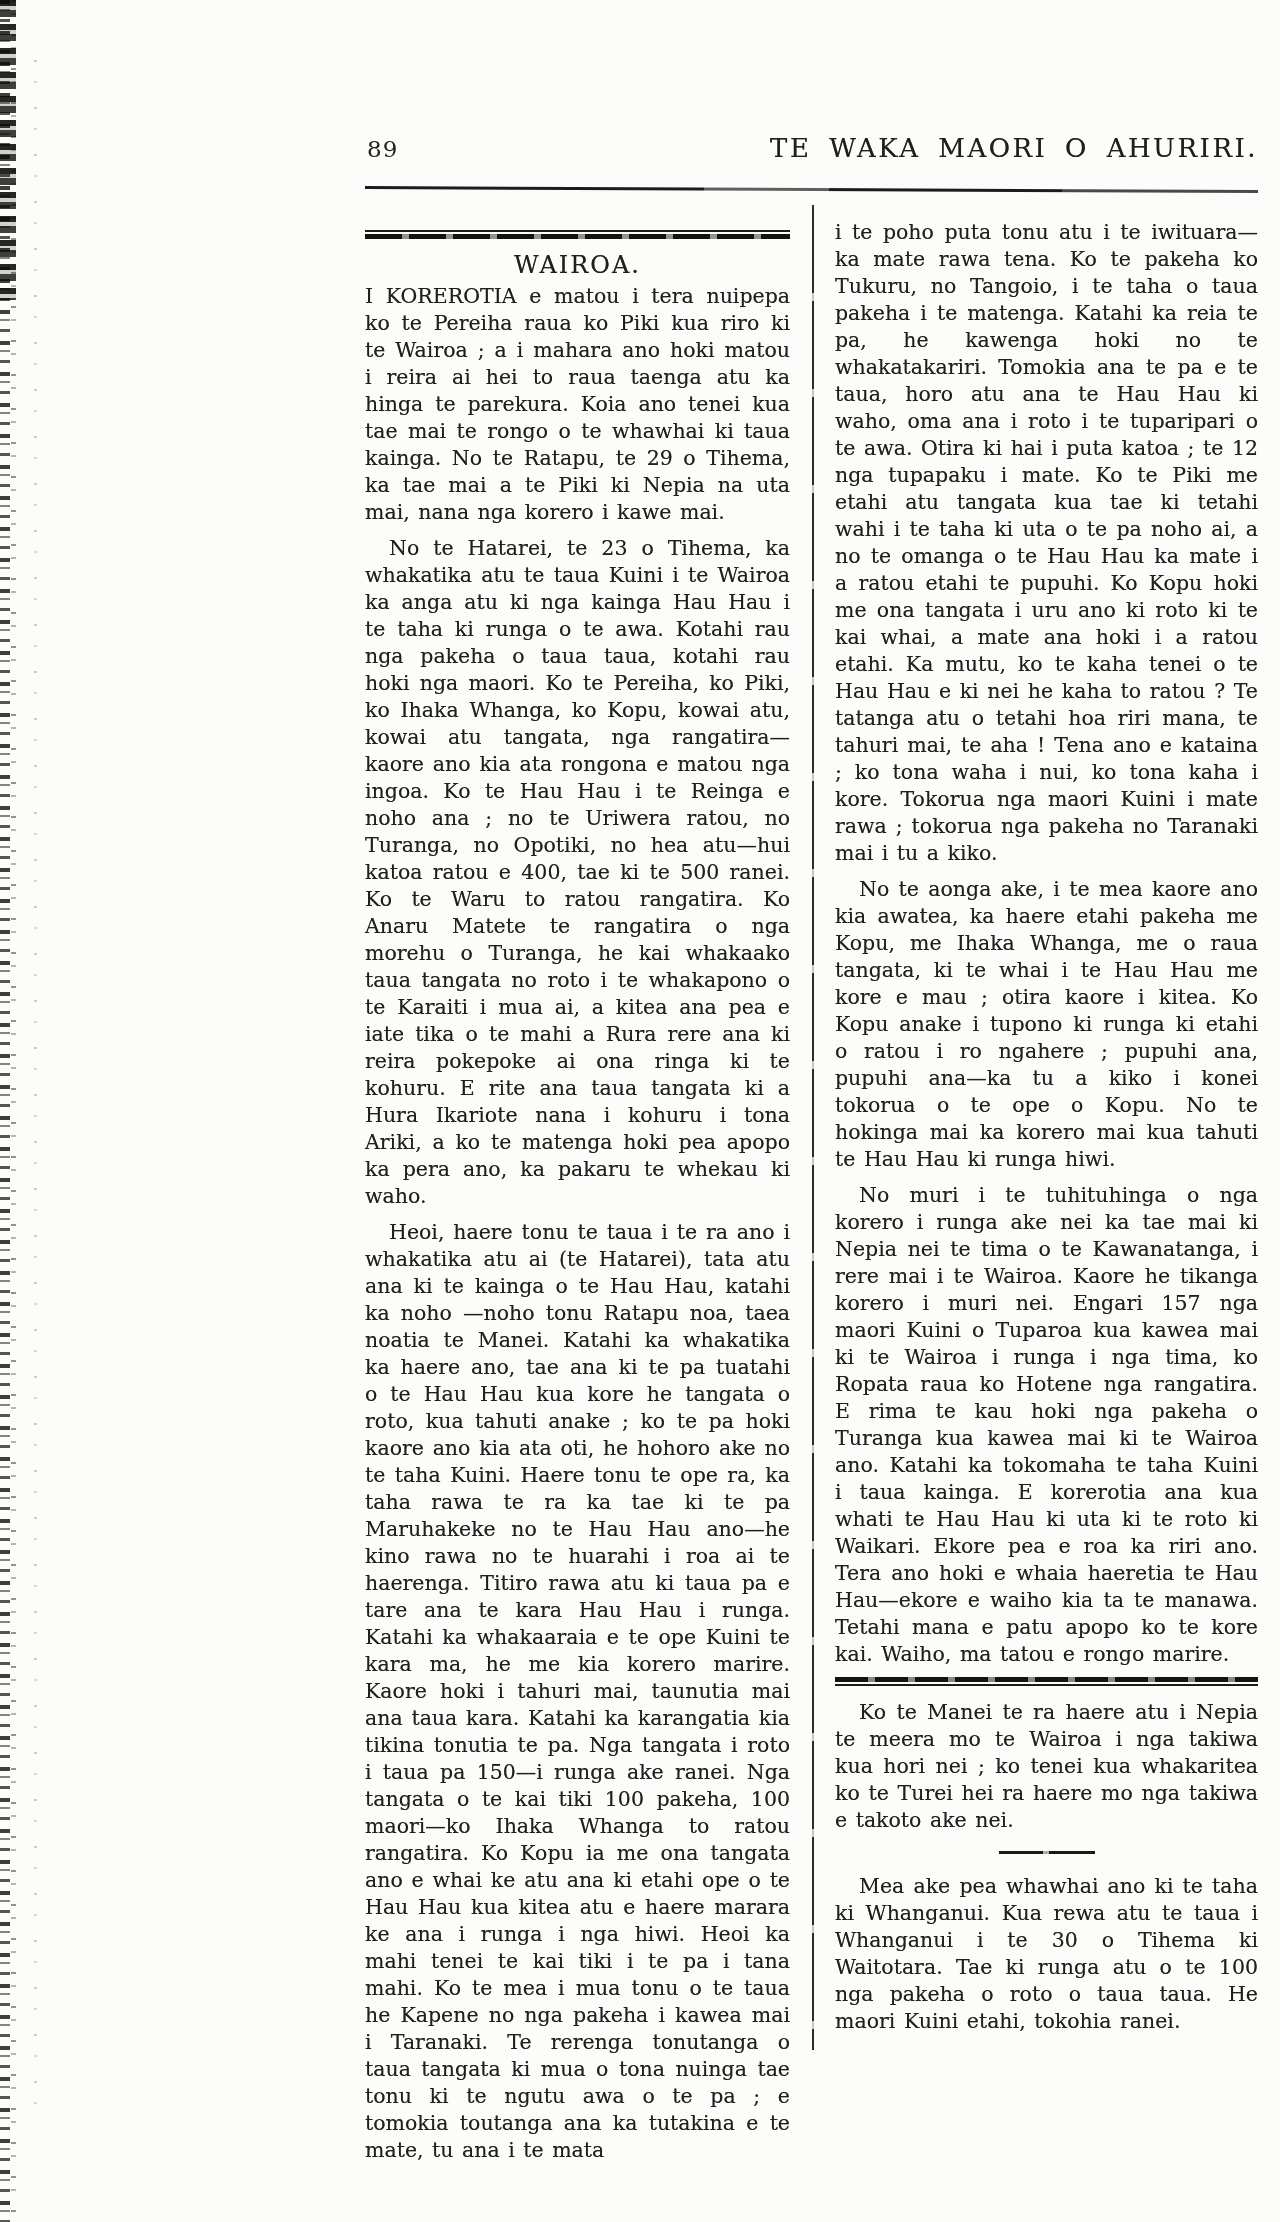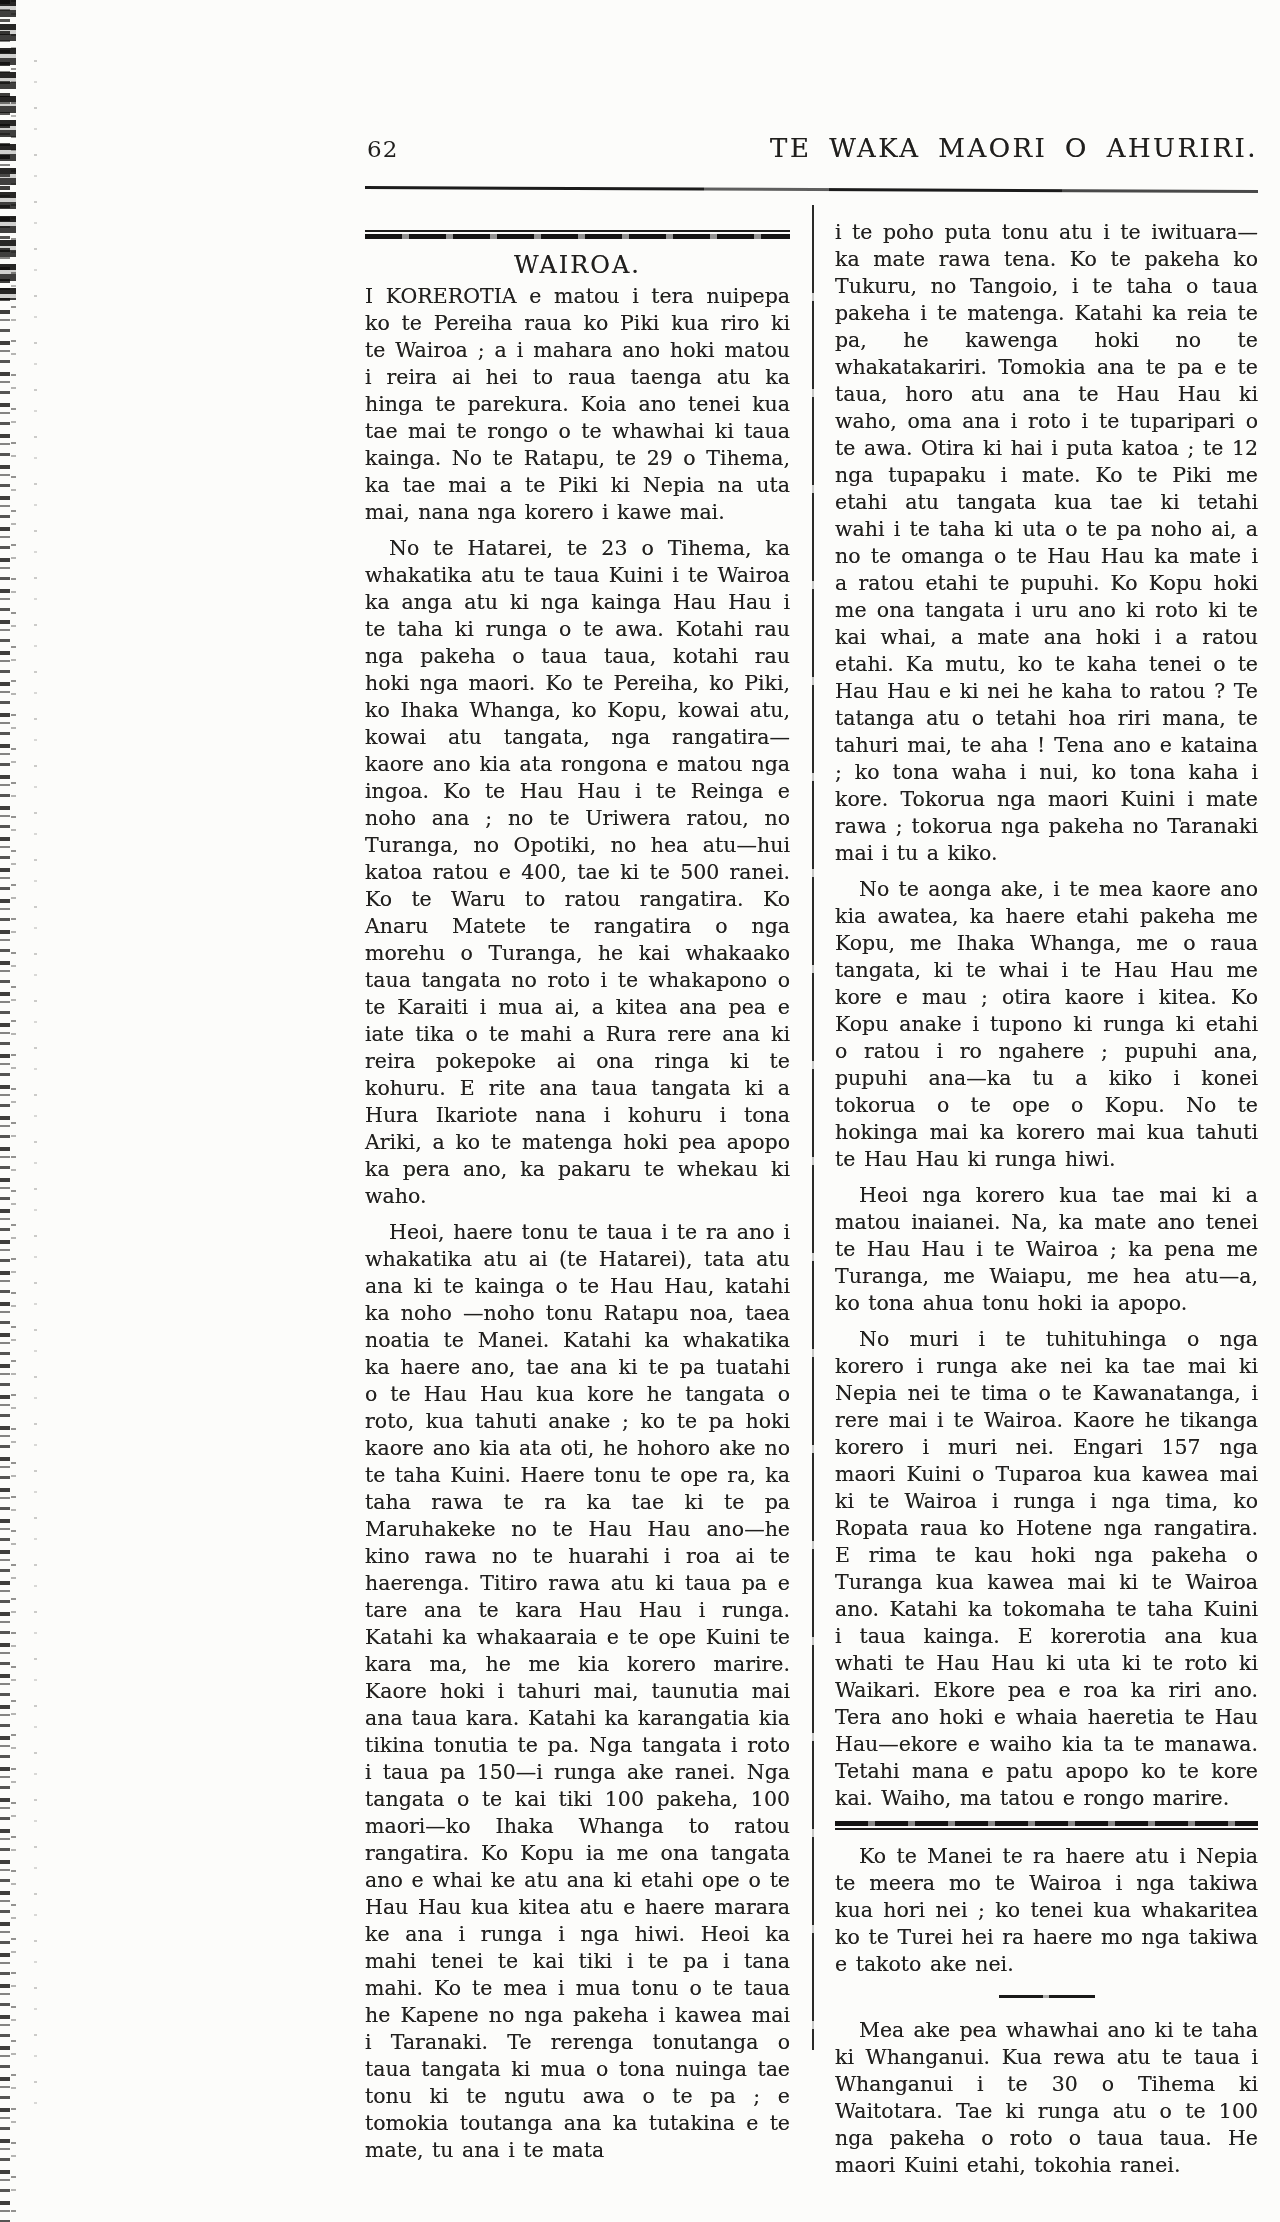--- a/index.html
+++ b/index.html
@@ -77,21 +77,21 @@
 <div class="page">
 
   <div class="scan-edge">
     <div class="noise-a"></div>
     <div class="noise-b"></div>
     <div class="noise-c"></div>
     <div class="noise-top"></div>
   </div>
 
   <div class="masthead">
-    <div class="page-number">62</div>
+    <div class="page-number">89</div>
     <div class="paper-title">TE WAKA MAORI O AHURIRI.</div>
   </div>
   <div class="masthead-rule"></div>
 
   <div class="columns">
 
     <div class="col col-left">
 
       <div class="section-divider">
         <div class="sd-thin"></div>
@@ -105,21 +105,20 @@
       <p>Heoi, haere tonu te taua i te ra ano i whakatika atu ai (te Hatarei), tata atu ana ki te kainga o te Hau Hau, katahi ka noho —noho tonu Ratapu noa, taea noatia te Manei. Katahi ka whakatika ka haere ano, tae ana ki te pa tuatahi o te Hau Hau kua kore he tangata o roto, kua tahuti anake ; ko te pa hoki kaore ano kia ata oti, he hohoro ake no te taha Kuini. Haere tonu te ope ra, ka taha rawa te ra ka tae ki te pa Maruhakeke no te Hau Hau ano—he kino rawa no te huarahi i roa ai te haerenga. Titiro rawa atu ki taua pa e tare ana te kara Hau Hau i runga. Katahi ka whakaaraia e te ope Kuini te kara ma, he me kia korero marire. Kaore hoki i tahuri mai, taunutia mai ana taua kara. Katahi ka karangatia kia tikina tonutia te pa. Nga tangata i roto i taua pa 150—i runga ake ranei. Nga tangata o te kai tiki 100 pakeha, 100 maori—ko Ihaka Whanga to ratou rangatira. Ko Kopu ia me ona tangata ano e whai ke atu ana ki etahi ope o te Hau Hau kua kitea atu e haere marara ke ana i runga i nga hiwi. Heoi ka mahi tenei te kai tiki i te pa i tana mahi. Ko te mea i mua tonu o te taua he Kapene no nga pakeha i kawea mai i Taranaki. Te rerenga tonutanga o taua tangata ki mua o tona nuinga tae tonu ki te ngutu awa o te pa ; e tomokia toutanga ana ka tutakina e te mate, tu ana i te mata</p>
     </div>
 
     <div class="col-gap">
       <div class="v-rule"></div>
     </div>
 
     <div class="col col-right">
       <p class="no-indent">i te poho puta tonu atu i te iwituara—ka mate rawa tena. Ko te pakeha ko Tukuru, no Tangoio, i te taha o taua pakeha i te matenga. Katahi ka reia te pa, he kawenga hoki no te whakatakariri. Tomokia ana te pa e te taua, horo atu ana te Hau Hau ki waho, oma ana i roto i te tuparipari o te awa. Otira ki hai i puta katoa ; te 12 nga tupapaku i mate. Ko te Piki me etahi atu tangata kua tae ki tetahi wahi i te taha ki uta o te pa noho ai, a no te omanga o te Hau Hau ka mate i a ratou etahi te pupuhi. Ko Kopu hoki me ona tangata i uru ano ki roto ki te kai whai, a mate ana hoki i a ratou etahi. Ka mutu, ko te kaha tenei o te Hau Hau e ki nei he kaha to ratou ? Te tatanga atu o tetahi hoa riri mana, te tahuri mai, te aha ! Tena ano e kataina ; ko tona waha i nui, ko tona kaha i kore. Tokorua nga maori Kuini i mate rawa ; tokorua nga pakeha no Taranaki mai i tu a kiko.</p>
       <p>No te aonga ake, i te mea kaore ano kia awatea, ka haere etahi pakeha me Kopu, me Ihaka Whanga, me o raua tangata, ki te whai i te Hau Hau me kore e mau ; otira kaore i kitea. Ko Kopu anake i tupono ki runga ki etahi o ratou i ro ngahere ; pupuhi ana, pupuhi ana—ka tu a kiko i konei tokorua o te ope o Kopu. No te hokinga mai ka korero mai kua tahuti te Hau Hau ki runga hiwi.</p>
-      <p>Heoi nga korero kua tae mai ki a matou inaianei. Na, ka mate ano tenei te Hau Hau i te Wairoa ; ka pena me Turanga, me Waiapu, me hea atu—a, ko tona ahua tonu hoki ia apopo.</p>
       <p>No muri i te tuhituhinga o nga korero i runga ake nei ka tae mai ki Nepia nei te tima o te Kawanatanga, i rere mai i te Wairoa. Kaore he tikanga korero i muri nei. Engari 157 nga maori Kuini o Tuparoa kua kawea mai ki te Wairoa i runga i nga tima, ko Ropata raua ko Hotene nga rangatira. E rima te kau hoki nga pakeha o Turanga kua kawea mai ki te Wairoa ano. Katahi ka tokomaha te taha Kuini i taua kainga. E korerotia ana kua whati te Hau Hau ki uta ki te roto ki Waikari. Ekore pea e roa ka riri ano. Tera ano hoki e whaia haeretia te Hau Hau—ekore e waiho kia ta te manawa. Tetahi mana e patu apopo ko te kore kai. Waiho, ma tatou e rongo marire.</p>
 
       <div class="notice-divider">
         <div class="nd-thick"></div>
         <div class="nd-thin"></div>
       </div>
 
       <p>Ko te Manei te ra haere atu i Nepia te meera mo te Wairoa i nga takiwa kua hori nei ; ko tenei kua whakaritea ko te Turei hei ra haere mo nga takiwa e takoto ake nei.</p>
 
       <div class="short-rule"></div>

